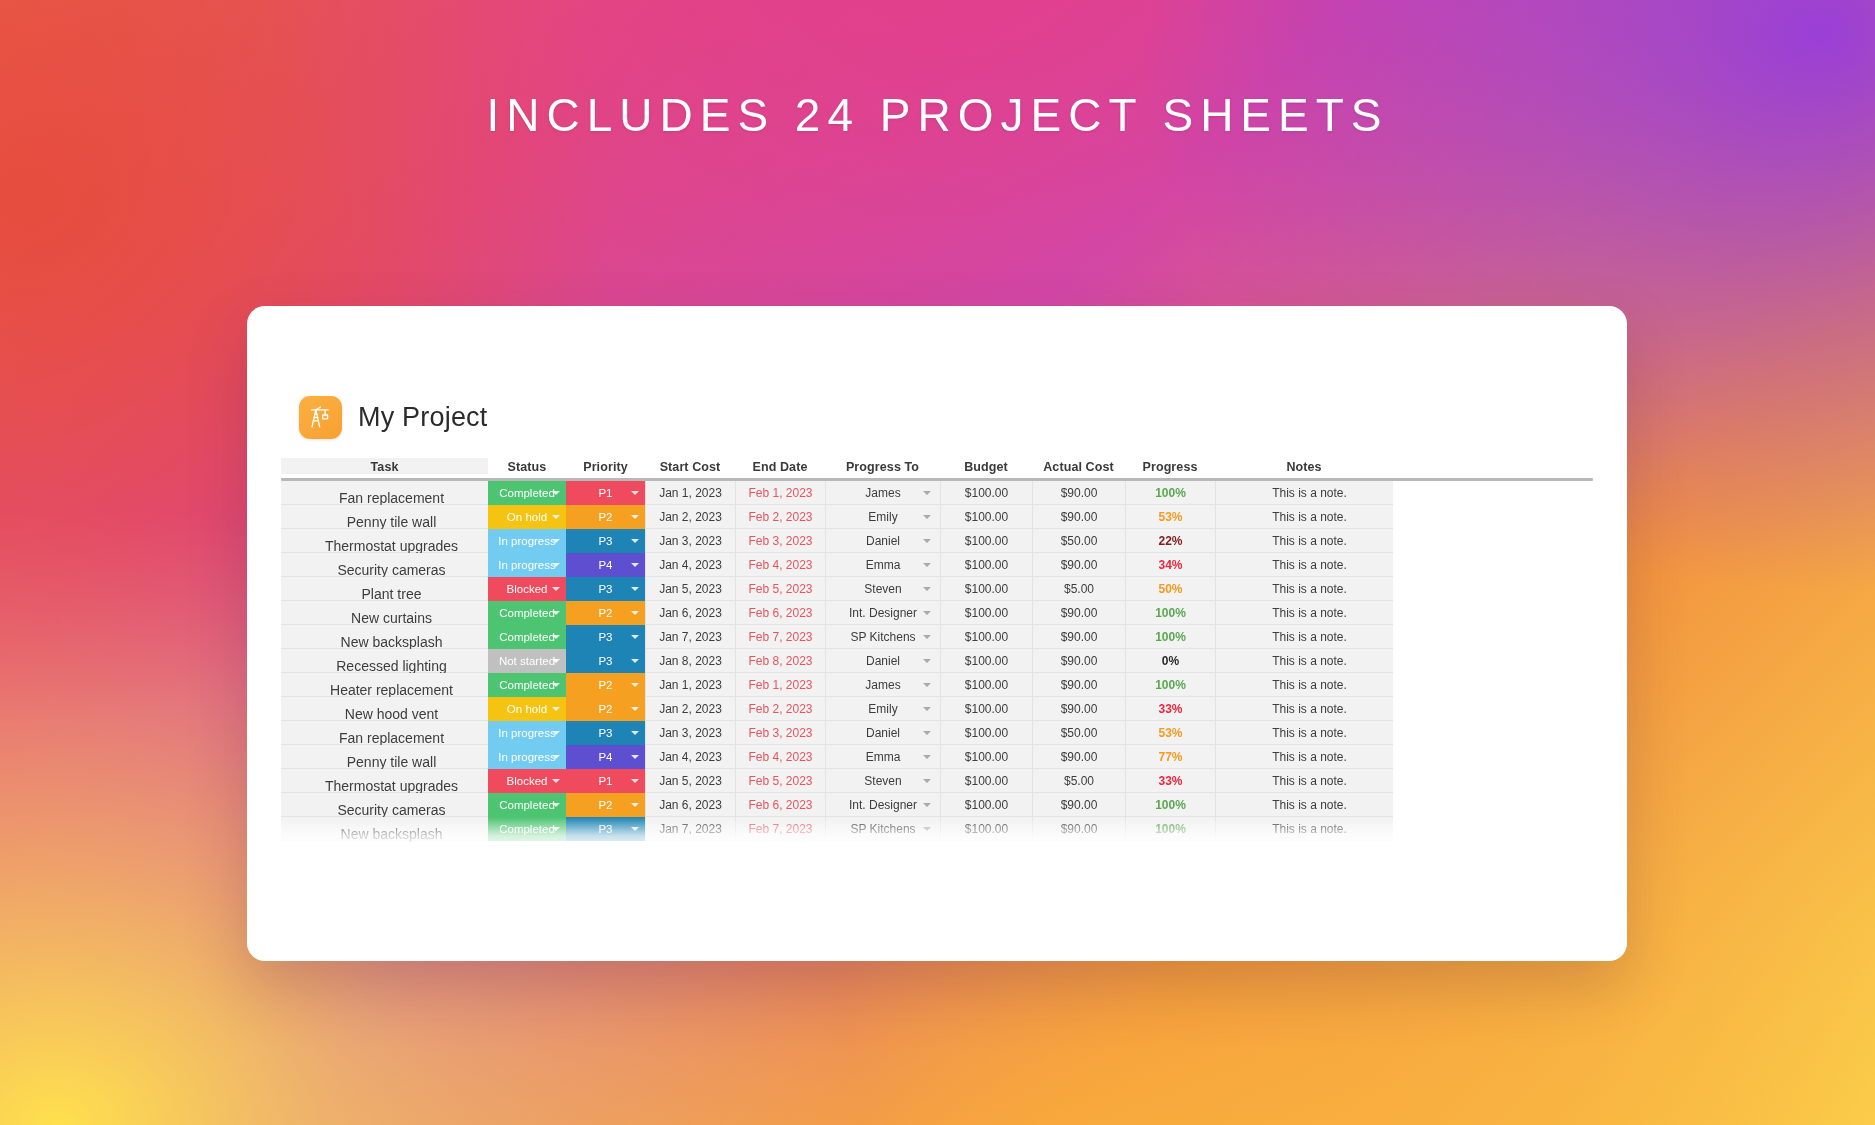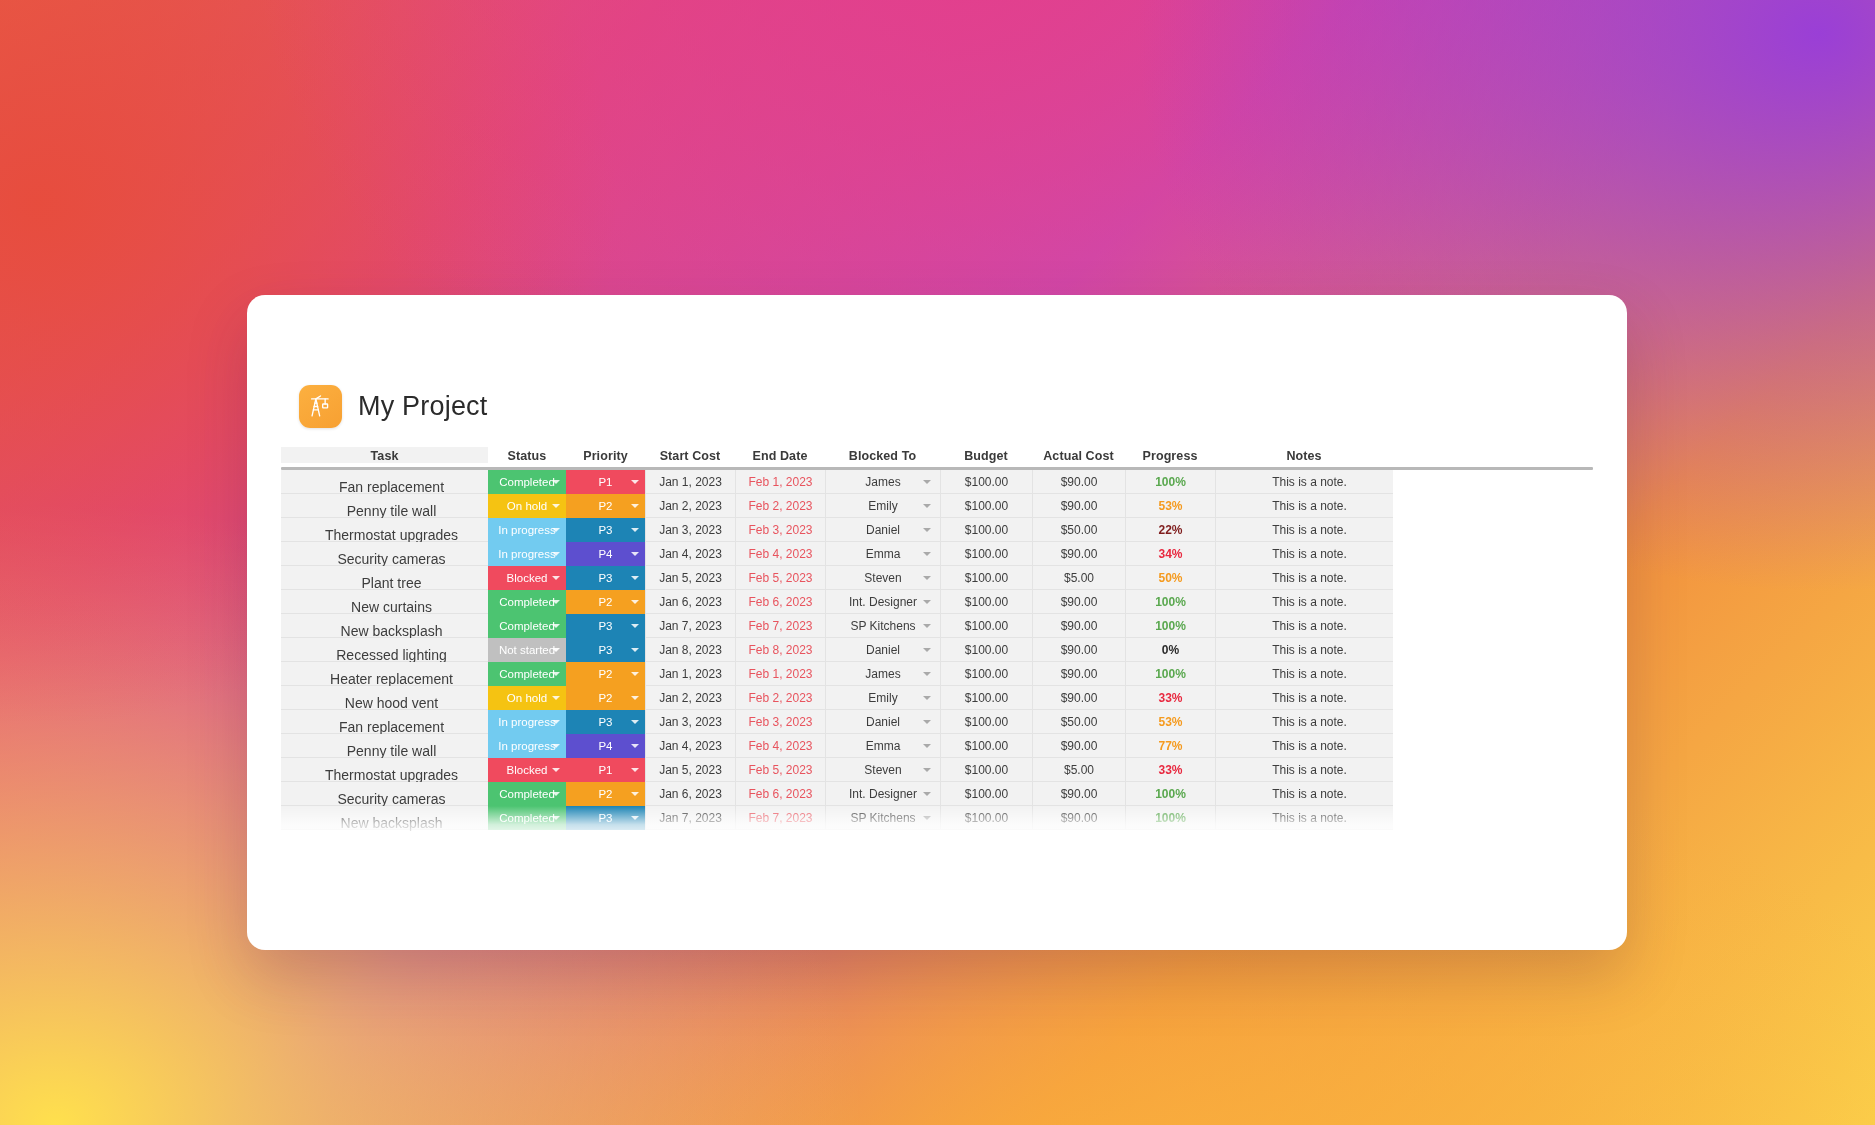--- a/index.html
+++ b/index.html
@@ -23,21 +23,21 @@
     text-shadow:0 1px 3px rgba(0,0,0,0.10);
   }
   .banner h2 {
     margin-top:27px;
     font-size:31px; font-weight:300; letter-spacing:6px; line-height:1.0;
     text-shadow:0 1px 3px rgba(0,0,0,0.10);
   }
 
   
   .card {
-    position:absolute; left:247px; top:295px; width:1380px; height:655px;
+    position:absolute; left:247px; top:306px; width:1380px; height:655px;
     background:#fff; border-radius:18px;
     box-shadow:0 26px 60px rgba(90,30,60,0.22);
     overflow:hidden;
   }
 
   
   .proj-head { position:absolute; left:52px; top:90px; display:flex; align-items:center; gap:16px; }
   .app-icon {
     width:43px; height:43px; border-radius:11px;
     background:linear-gradient(145deg,#fcb040 0%, #f7a032 100%);
@@ -99,20 +99,21 @@
   .fade-mask {
     position:absolute; left:0; right:0; bottom:0; height:34px;
     background:linear-gradient(to bottom, rgba(255,255,255,0) 0%, rgba(255,255,255,0.75) 55%, #fff 100%);
     pointer-events:none;
   }
 </style>
 </head>
 <body>
 
 <div class="banner">
+  <h1>INCLUDES 24 PROJECT SHEETS</h1>
 </div>
 
 <div class="card">
 
   <div class="proj-head">
     <div class="app-icon">
       <svg width="27" height="27" viewBox="0 0 32 32" fill="none" stroke="#ffffff" stroke-width="1.6" stroke-linecap="round">
         <path d="M6 27 L10.5 7 L15 27"></path>
         <path d="M7.6 20 L13.4 20 M8.4 16 L12.6 16 M9.2 12 L11.8 12"></path>
         <path d="M5.5 7 L25 7"></path>
@@ -124,21 +125,21 @@
     <div class="proj-title">My Project</div>
   </div>
 
   <div class="sheet">
     <div class="thead">
       <div class="th c-task" style="justify-content:center;padding-left:0">Task</div>
       <div class="th c-status" style="display:flex;align-items:flex-start;justify-content:center">Status</div>
       <div class="th c-prio" style="display:flex;align-items:flex-start;justify-content:center">Priority</div>
       <div class="th c-start">Start Cost</div>
       <div class="th c-end" style="color:#3a3a3a">End Date</div>
-      <div class="th c-assign">Blocked To</div>
+      <div class="th c-assign">Progress To</div>
       <div class="th c-budget">Budget</div>
       <div class="th c-actual">Actual Cost</div>
       <div class="th c-prog">Progress</div>
       <div class="th c-notes" style="justify-content:center;padding-left:0">Notes</div>
     </div>
     <div class="hline"></div>
 
     <div class="tbody" id="tbody">
         <div class="row">
           <div class="cell c-task">

